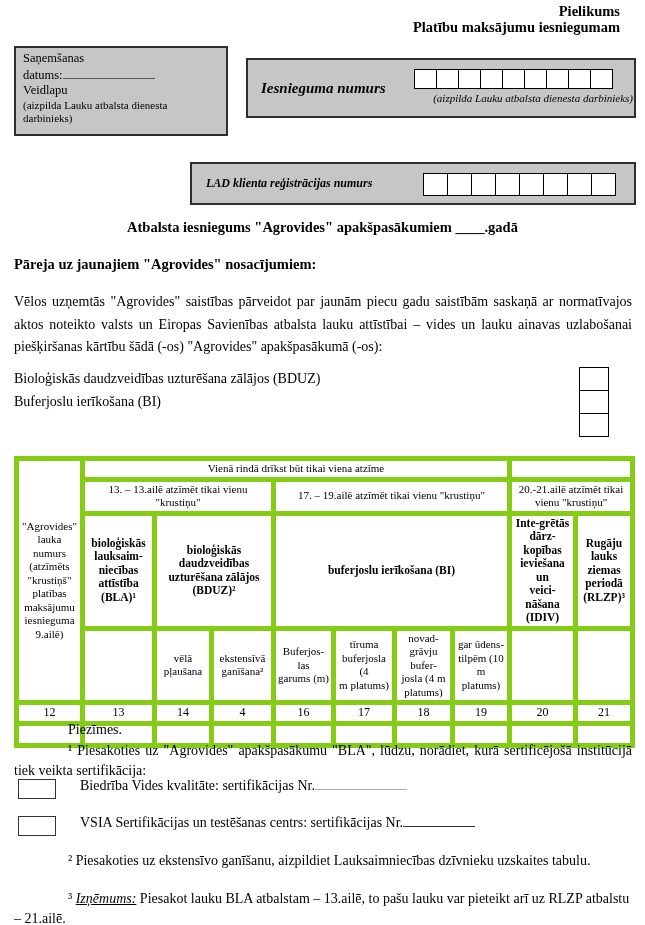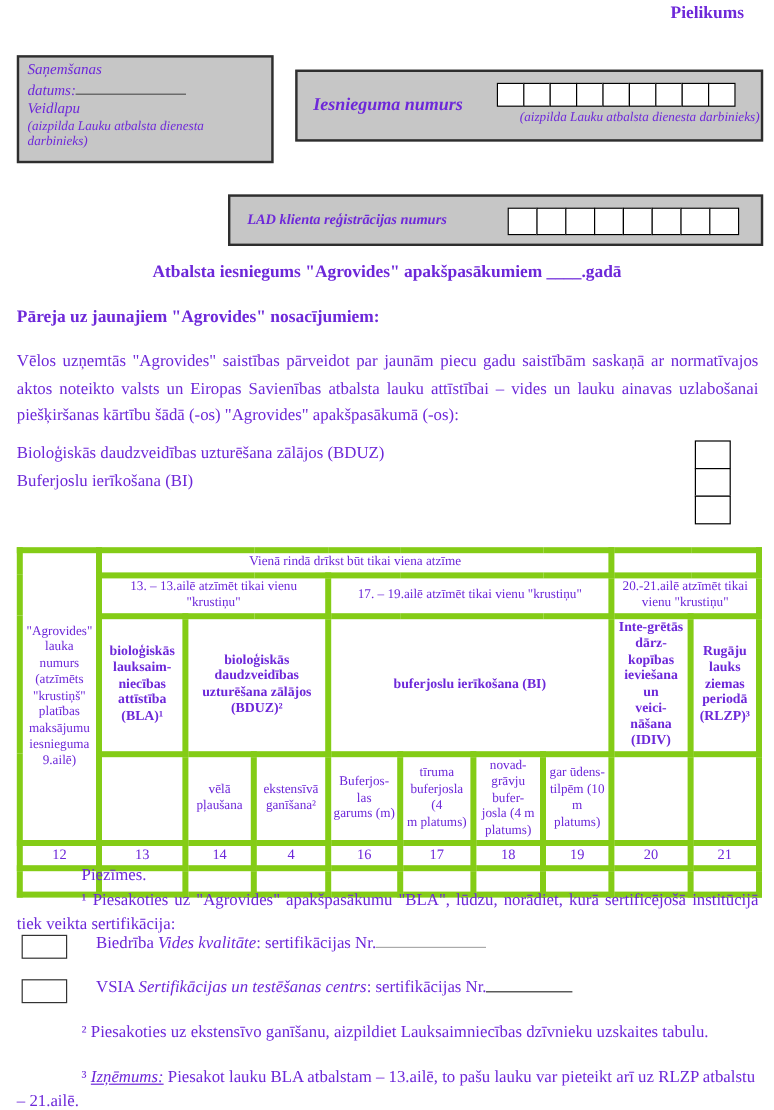--- a/index.html
+++ b/index.html
@@ -1,26 +1,26 @@
 <!DOCTYPE html>
 <html><head>
 <meta charset="utf-8">
 <style>
   html,body{margin:0;padding:0;background:#fff;}
   #page{position:relative;width:645px;height:925px;background:#ffffff;
-        font-family:"Liberation Serif","DejaVu Serif",serif;color:#6d28d9;overflow:hidden;}
+        font-family:"Liberation Serif","DejaVu Serif",serif;color:#000000;overflow:hidden;}
 
   
   .hdr{position:absolute;top:3px;right:25px;text-align:right;font-weight:bold;
        font-size:14.5px;line-height:16px;}
 
   
   .graybox{position:absolute;background:#c6c6c6;border:2px solid #2e2e2e;box-sizing:border-box;}
   #receipt-box{left:14px;top:46px;width:214px;height:90px;padding:3px 7px;
-               font-style:italic;font-size:12.5px;line-height:15.5px;}
+               font-size:12.5px;line-height:15.5px;}
   #receipt-box .small{font-size:11px;line-height:13px;}
   .blank{display:inline-block;border-bottom:1px solid #555;height:11px;vertical-align:baseline;}
 
   #app-box{left:246px;top:58px;width:390px;height:60px;}
   #app-box .lbl{position:absolute;left:13px;top:20px;font-weight:bold;font-style:italic;font-size:15px;}
   .cellrow{position:absolute;display:flex;}
   .numcell{width:23px;height:20px;background:#fff;border:1px solid #000;margin-left:-1px;box-sizing:border-box;}
   #app-box .cellrow{left:167px;top:9px;}
   #app-box .cap{position:absolute;left:165px;top:32px;width:220px;text-align:right;
                 font-style:italic;font-size:11px;}
@@ -53,32 +53,33 @@
   
   .note-h{position:absolute;left:68px;top:722px;font-size:14px;}
   .note{position:absolute;left:14px;width:618px;text-align:justify;
         font-size:14px;line-height:19.5px;text-indent:54px;margin:0;}
   #note1{top:741px;}
   #note2{top:851px;}
   #note3{top:889px;text-align:left;}
   .cert-check{position:absolute;left:18px;width:38px;height:20px;border:1px solid #333;
               box-sizing:border-box;background:#fff;}
   .cert-line{position:absolute;left:80px;font-size:14px;}
-  .it{font-style:italic;}
+  .it{}
   .term{font-style:italic;text-decoration:underline;}
   .u1{width:92px;border-bottom:1px solid #aaa;}
   .u2{width:72px;border-bottom:1px solid #333;}
 </style>
 </head>
 <body>
 
 <div id="page">
 
   <div class="hdr">
     <div>Pielikums</div>
+    <div>Platību maksājumu iesniegumam</div>
   </div>
 
   <div id="receipt-box" class="graybox">
     <div>Saņemšanas</div>
     <div>
       <span>datums:</span><span class="blank" style="width:92px"></span>
     </div>
     <div>Veidlapu</div>
     <div class="small">(aizpilda Lauku atbalsta dienesta darbinieks)</div>
   </div>

